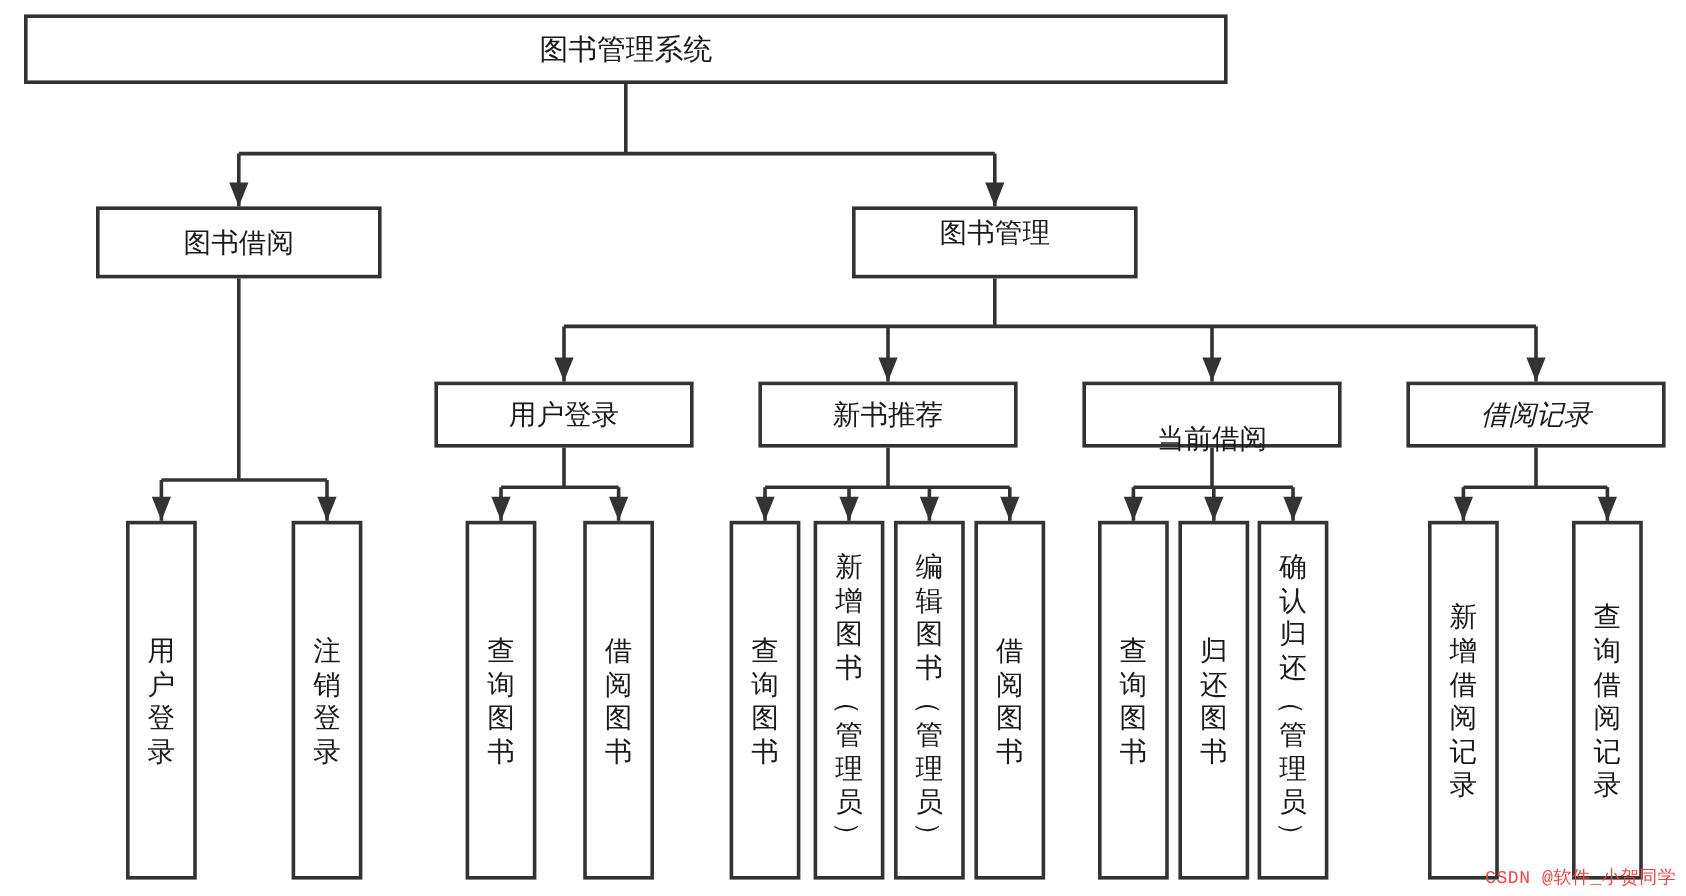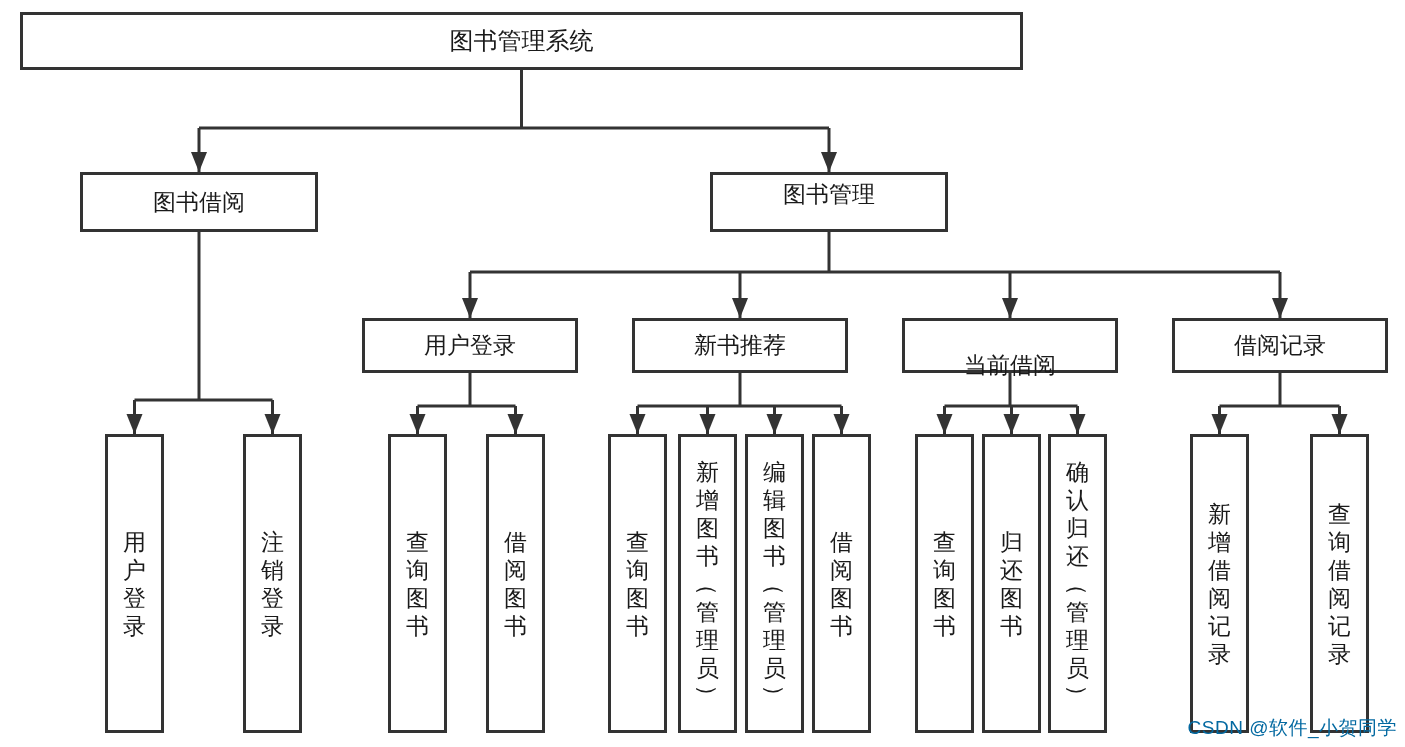--- a/index.html
+++ b/index.html
@@ -69,23 +69,23 @@
     fill: none;
   }
   .arrow-head {
     fill: #333333;
     stroke: none;
   }
   .watermark {
     position: absolute;
     right: 8px;
     bottom: 6px;
-    font-family: Liberation Sans, sans-serif;
-    font-size: 19px;
-    color: #0369a1;
+    font-family: Liberation Mono, monospace;
+    font-size: 15px;
+    color: #ef4444;
     letter-spacing: 0.5px;
     pointer-events: none;
     white-space: nowrap;
   }
 </style>
 </head>
 <body>
 
 <div id="diagram-root">
   <svg class="diagram-canvas" id="diagram-canvas" viewBox="0 0 1405 747" xmlns="http://www.w3.org/2000/svg">
@@ -166,21 +166,21 @@
         <rect x="1311.5" y="435.5" width="56" height="296" class="node-box"></rect>
       </g>
   </svg>
   <div id="labels-layer">
       <div class="horiz-text-wrap" style="left: 20px; top: 12px; width: 1003px; height: 58px; font-size: 24px;">图书管理系统</div>
       <div class="horiz-text-wrap" style="left: 80px; top: 172px; width: 238px; height: 60px; font-size: 23px;">图书借阅</div>
       <div class="horiz-text-wrap" style="left: 710px; top: 172px; width: 238px; height: 44px; font-size: 23px;">图书管理</div>
       <div class="horiz-text-wrap" style="left: 362px; top: 318px; width: 216px; height: 55px; font-size: 23px;">用户登录</div>
       <div class="horiz-text-wrap" style="left: 632px; top: 318px; width: 216px; height: 55px; font-size: 23px;">新书推荐</div>
       <div class="horiz-text-wrap" style="left: 902px; top: 332px; width: 216px; height: 66px; font-size: 23px; text-align: center;">当前借阅</div>
-      <div class="horiz-text-wrap" style="left: 1172px; top: 318px; width: 216px; height: 55px; font-size: 23px;">借阅记录</div>
+      <div class="horiz-text-wrap" style="left: 1172px; top: 318px; width: 216px; height: 55px; font-size: 23px; font-style: italic;">借阅记录</div>
       <div class="vert-text-wrap" style="left: 105px; top: 527.5px; width: 59px; height: 205.5px;">
         <span class="vchar" style="height: 28px; line-height: 28px;">用</span>
         <span class="vchar" style="height: 28px; line-height: 28px;">户</span>
         <span class="vchar" style="height: 28px; line-height: 28px;">登</span>
         <span class="vchar" style="height: 28px; line-height: 28px;">录</span>
       </div>
       <div class="vert-text-wrap" style="left: 243px; top: 527.5px; width: 59px; height: 205.5px;">
         <span class="vchar" style="height: 28px; line-height: 28px;">注</span>
         <span class="vchar" style="height: 28px; line-height: 28px;">销</span>
         <span class="vchar" style="height: 28px; line-height: 28px;">登</span>

